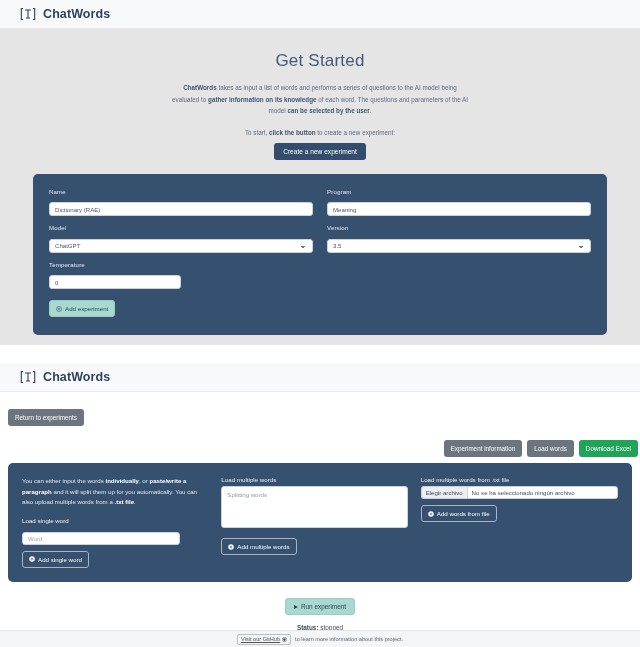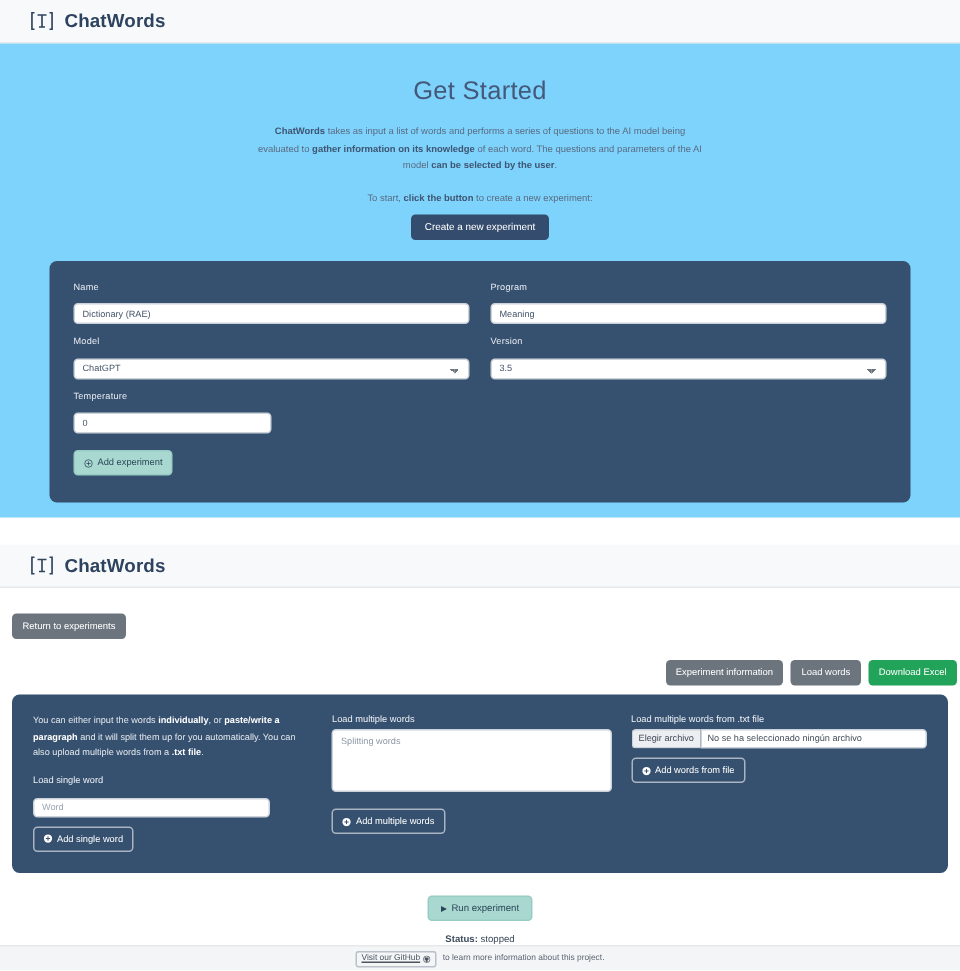--- a/index.html
+++ b/index.html
@@ -24,21 +24,21 @@
   .brand { display: flex; align-items: center; gap: 7px; }
   .brand-logo { width: 16px; height: 16px; display: block; }
   .brand-name {
     font-size: 12.5px;
     font-weight: bold;
     color: #2e4360;
     letter-spacing: .1px;
   }
 
   
-  .section-one { padding: 0 0 10px 0; background: #7dd3fc; }
+  .section-one { padding: 0 0 10px 0; background: #e5e5e5; }
   .hero { padding-top: 22px; text-align: center; }
   .hero-title {
     font-size: 17px;
     color: #3d5madd;
     color: #44597a;
     font-weight: normal;
     letter-spacing: .2px;
   }
   .hero-para {
     margin: 11px auto 0 auto;

